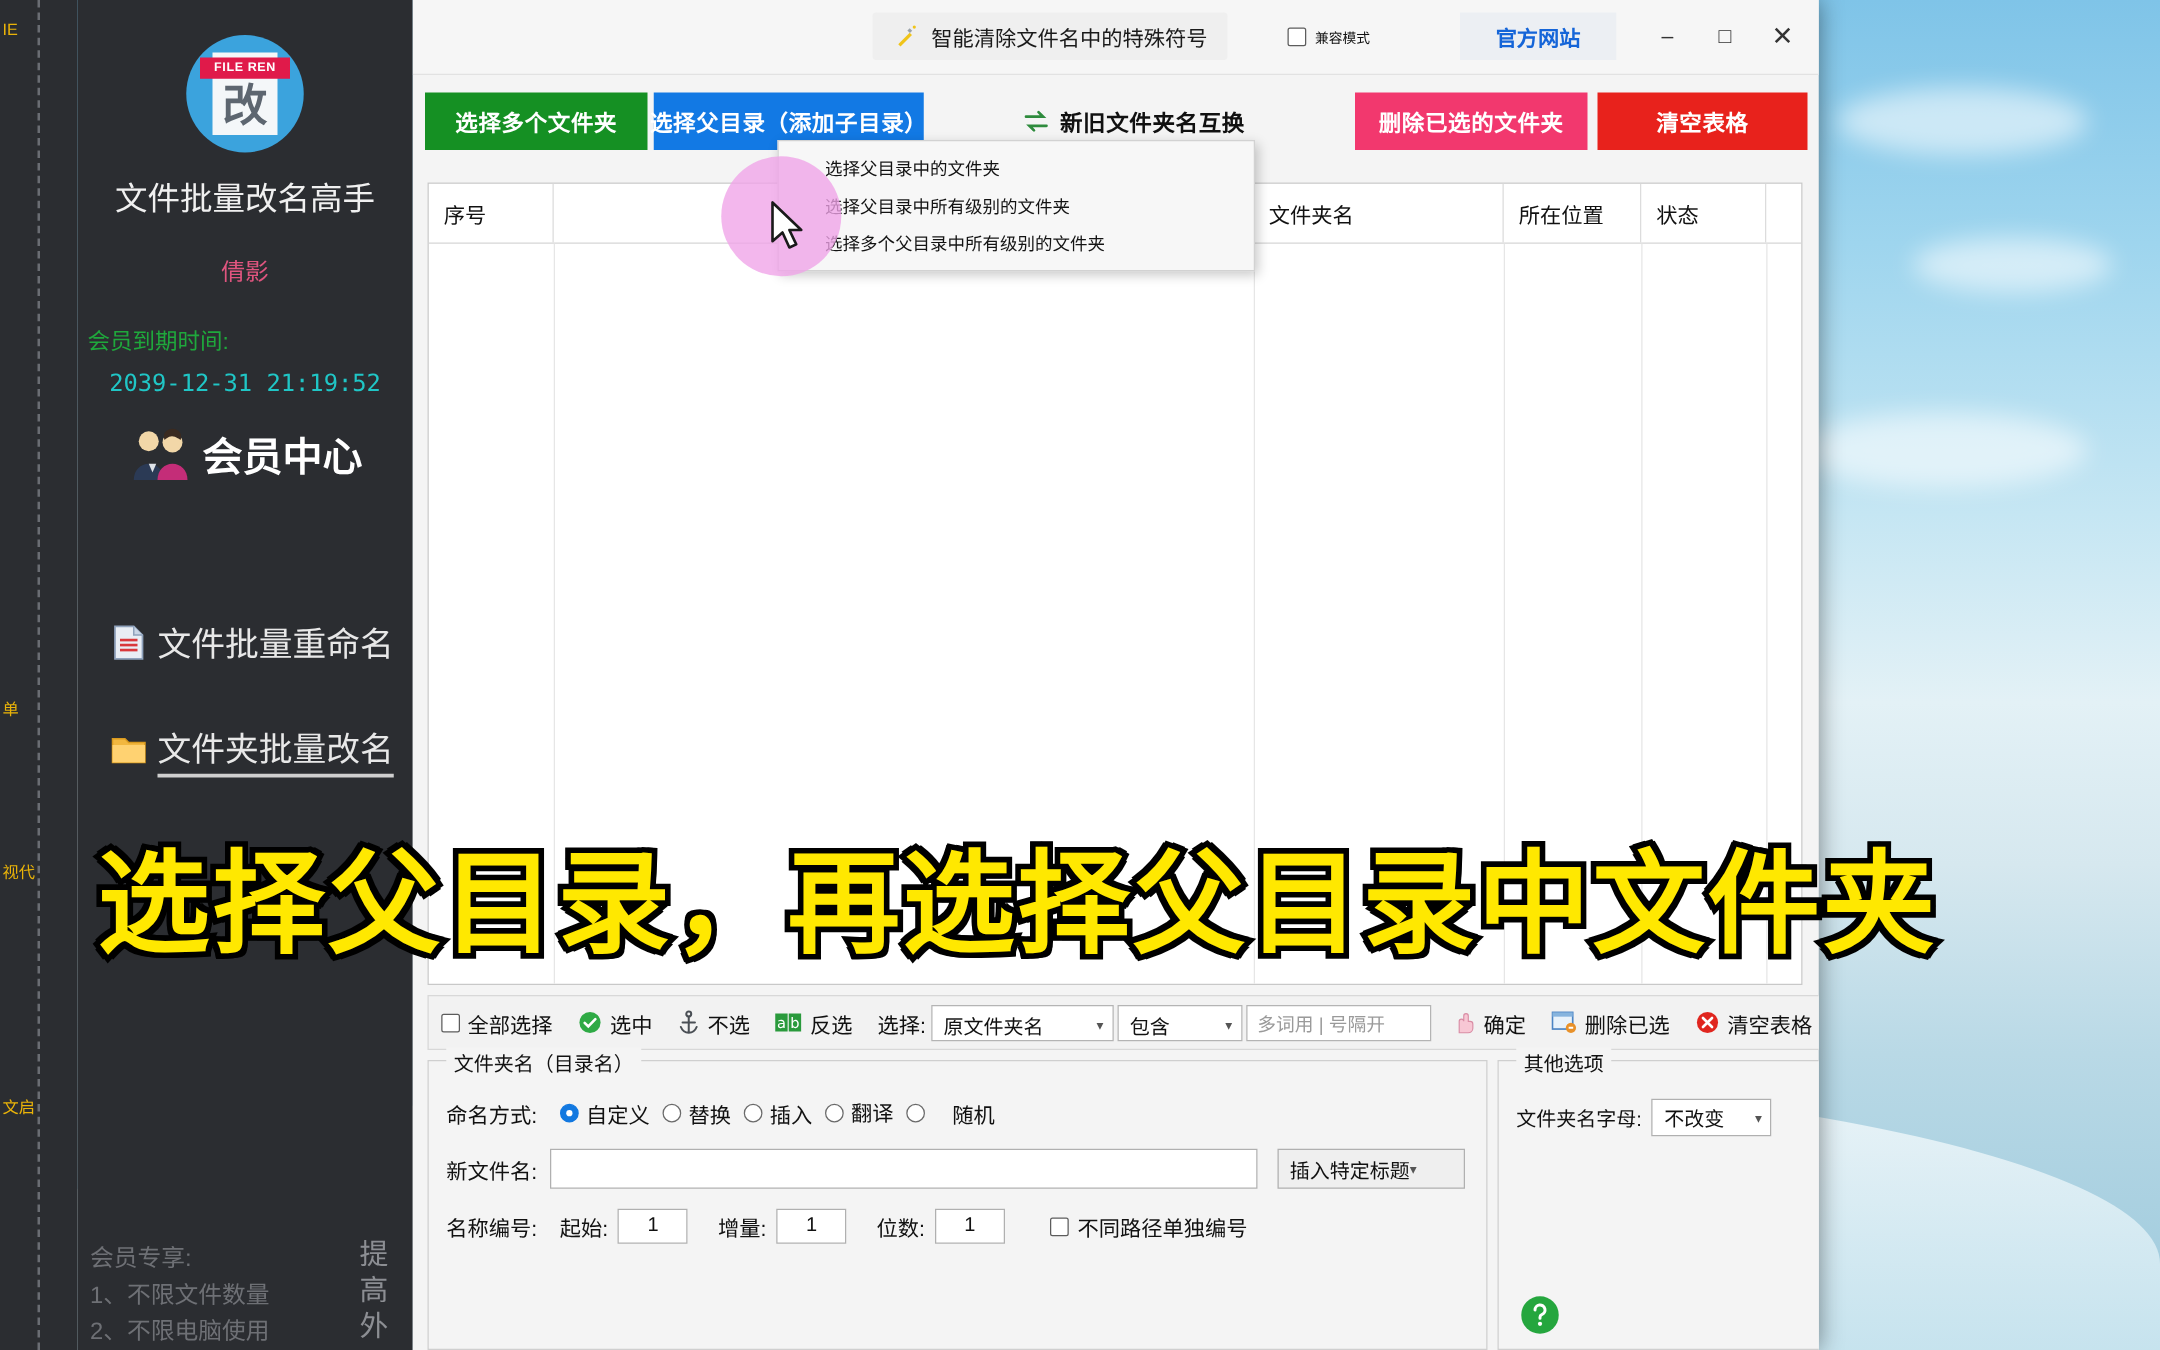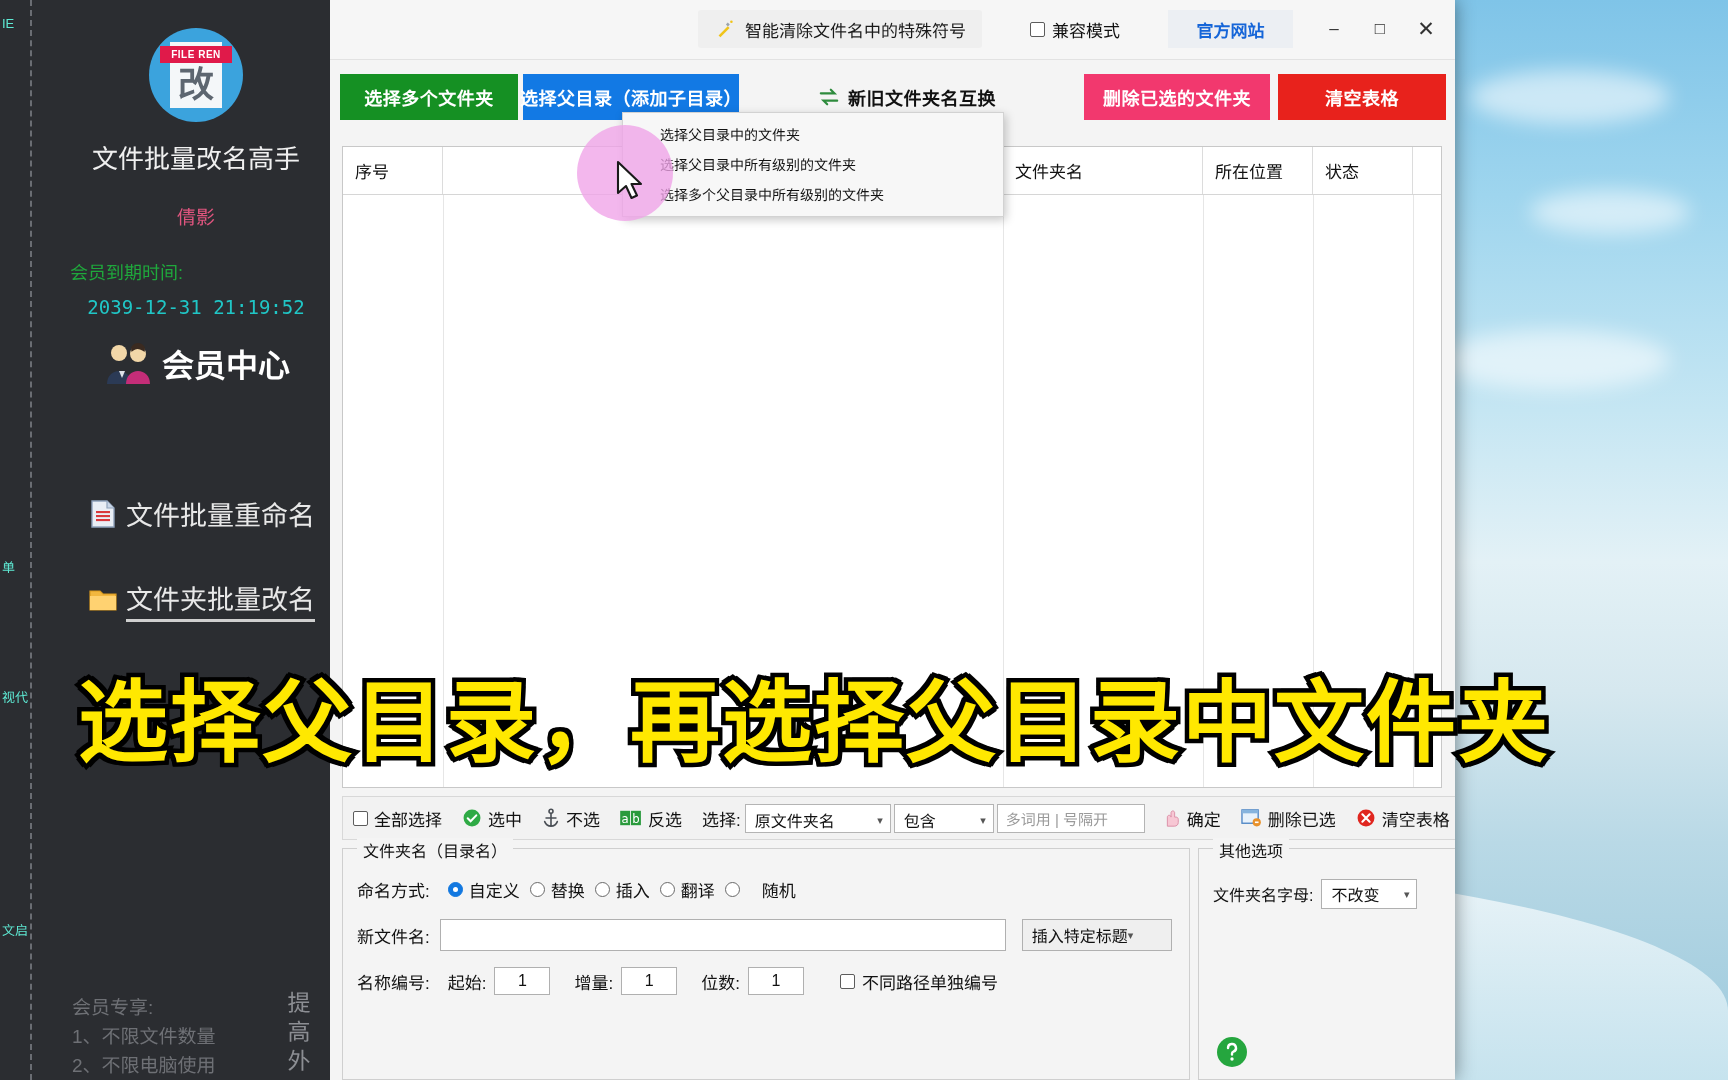--- a/index.html
+++ b/index.html
@@ -42,21 +42,21 @@
   #icon-strip {
     position: absolute; left: 0; top: 0; width: 62px; height: 1080px;
     background: #2b2d31;
   }
   #icon-strip .strip-dash {
     position: absolute; left: 30px; top: 0; bottom: 0;
     width: 0; border-left: 2px dashed #6a6d73;
   }
   #icon-strip .strip-label {
     position: absolute; left: 2px; width: 58px;
-    color: #5eead4; font-size: 13px; line-height: 15px;
+    color: #eab308; font-size: 13px; line-height: 15px;
     text-align: left;
   }
 
   
   #app-window {
     position: absolute;
     left: 330px; top: 0; width: 1125px; height: 1080px;
     background: #f4f4f4;
     box-shadow: 0 0 18px rgba(0,0,0,0.45);
     overflow: hidden;
@@ -73,21 +73,21 @@
   .title-feature {
     position: absolute; left: 368px; top: 10px;
     height: 38px; display: flex; align-items: center; gap: 9px;
     padding: 0 16px;
     background: #efefef; border-radius: 3px;
     font-size: 17px; color: #1a1a1a; white-space: nowrap;
   }
   .title-compat {
     position: absolute; left: 700px; top: 10px;
     height: 38px; display: flex; align-items: center; gap: 7px;
-    font-size: 17px; color: #111; white-space: nowrap;
+    font-size: 11px; color: #111; white-space: nowrap;
   }
   .title-link {
     position: absolute; left: 838px; top: 10px;
     height: 38px; width: 125px;
     display: flex; align-items: center; justify-content: center;
     background: #eceff3;
     color: #1565d8; font-size: 17px; font-weight: bold;
     white-space: nowrap;
   }
   .win-btns {
@@ -383,21 +383,21 @@
   <div class="cloud" style="left:1530px; top:190px; width:160px; height:44px;"></div>
   <div class="cloud" style="left:1440px; top:330px; width:230px; height:60px;"></div>
   <div class="hill"></div>
 </div>
 
 <div id="icon-strip">
   <div class="strip-dash"></div>
   <div class="strip-label" style="top:16px;">IE</div>
   <div class="strip-label" style="top:560px;">单</div>
   <div class="strip-label" style="top:690px;">视代</div>
-  <div class="strip-label" style="top:923px;">文启</div>
+  <div class="strip-label" style="top:878px;">文启</div>
 </div>
 
 <div id="app-window">
 
   <div id="titlebar">
 
     <div class="title-feature">
       <svg width="22" height="22" viewBox="0 0 24 24">
         <path d="M5 19l10-10 2 2L7 21z" fill="#f0c419"></path>
         <path d="M15 5l2.2 2.2-2 2L13 7z" fill="#9aa3ab"></path>

